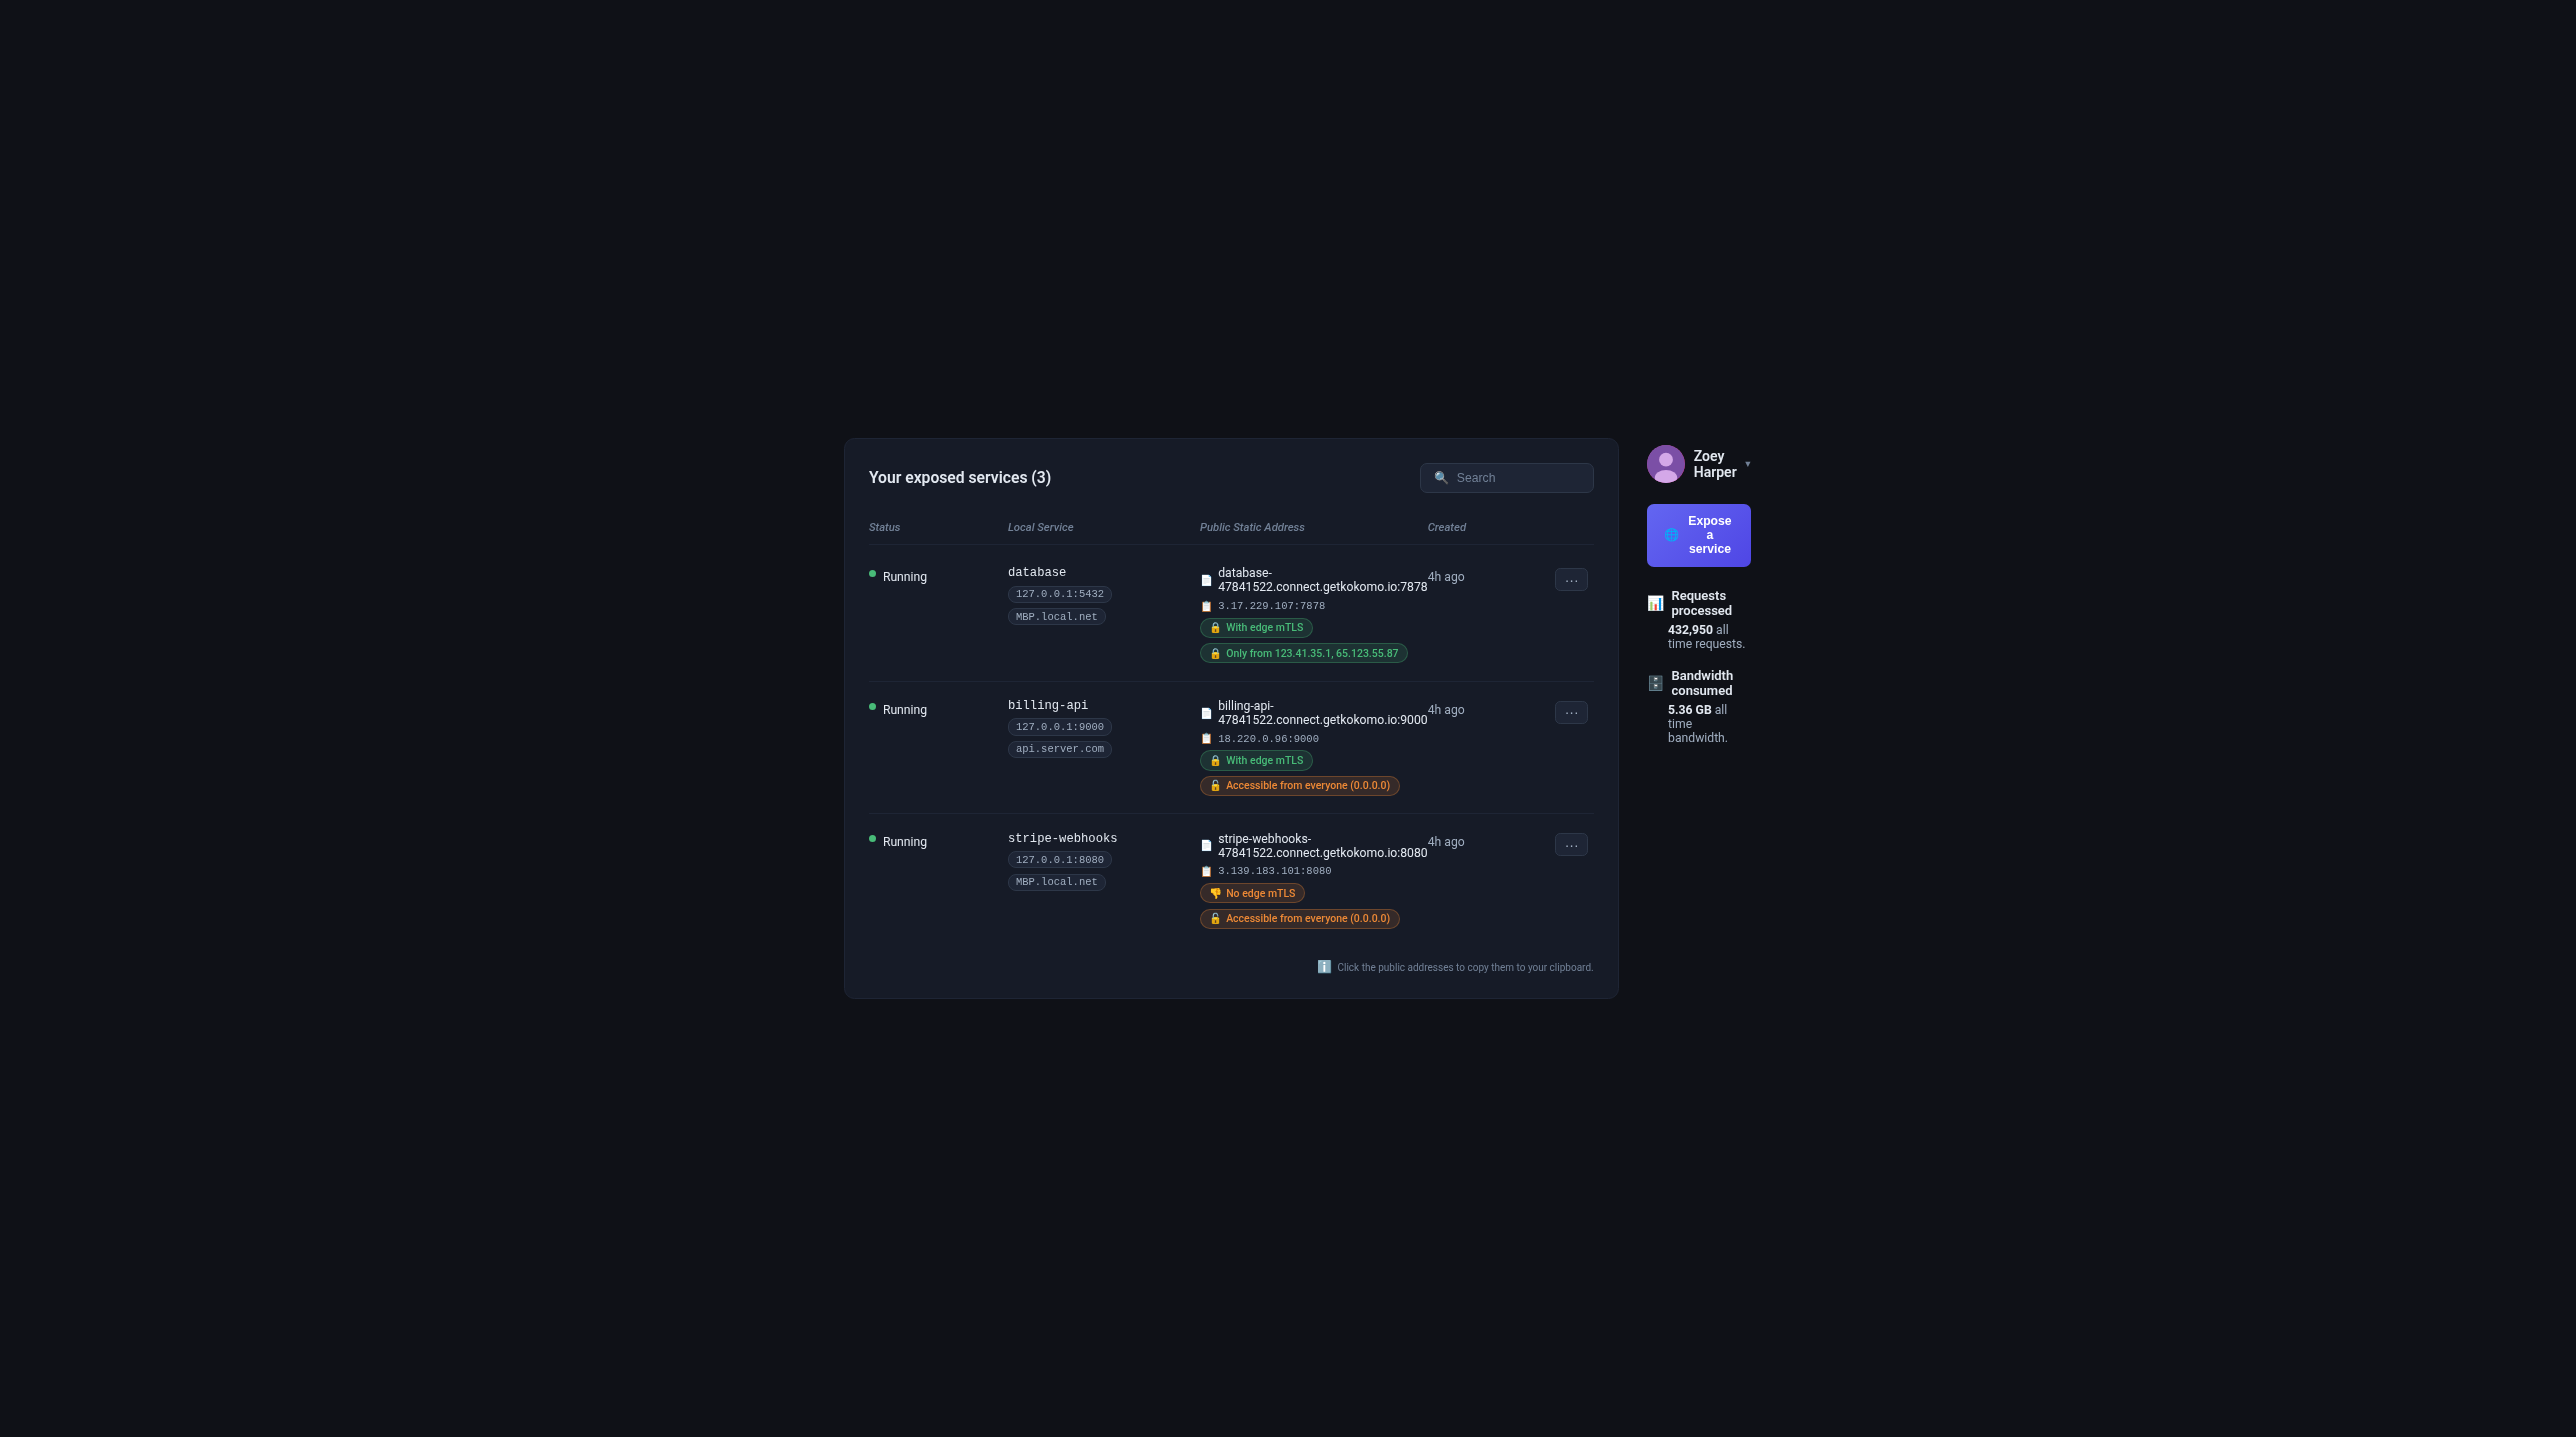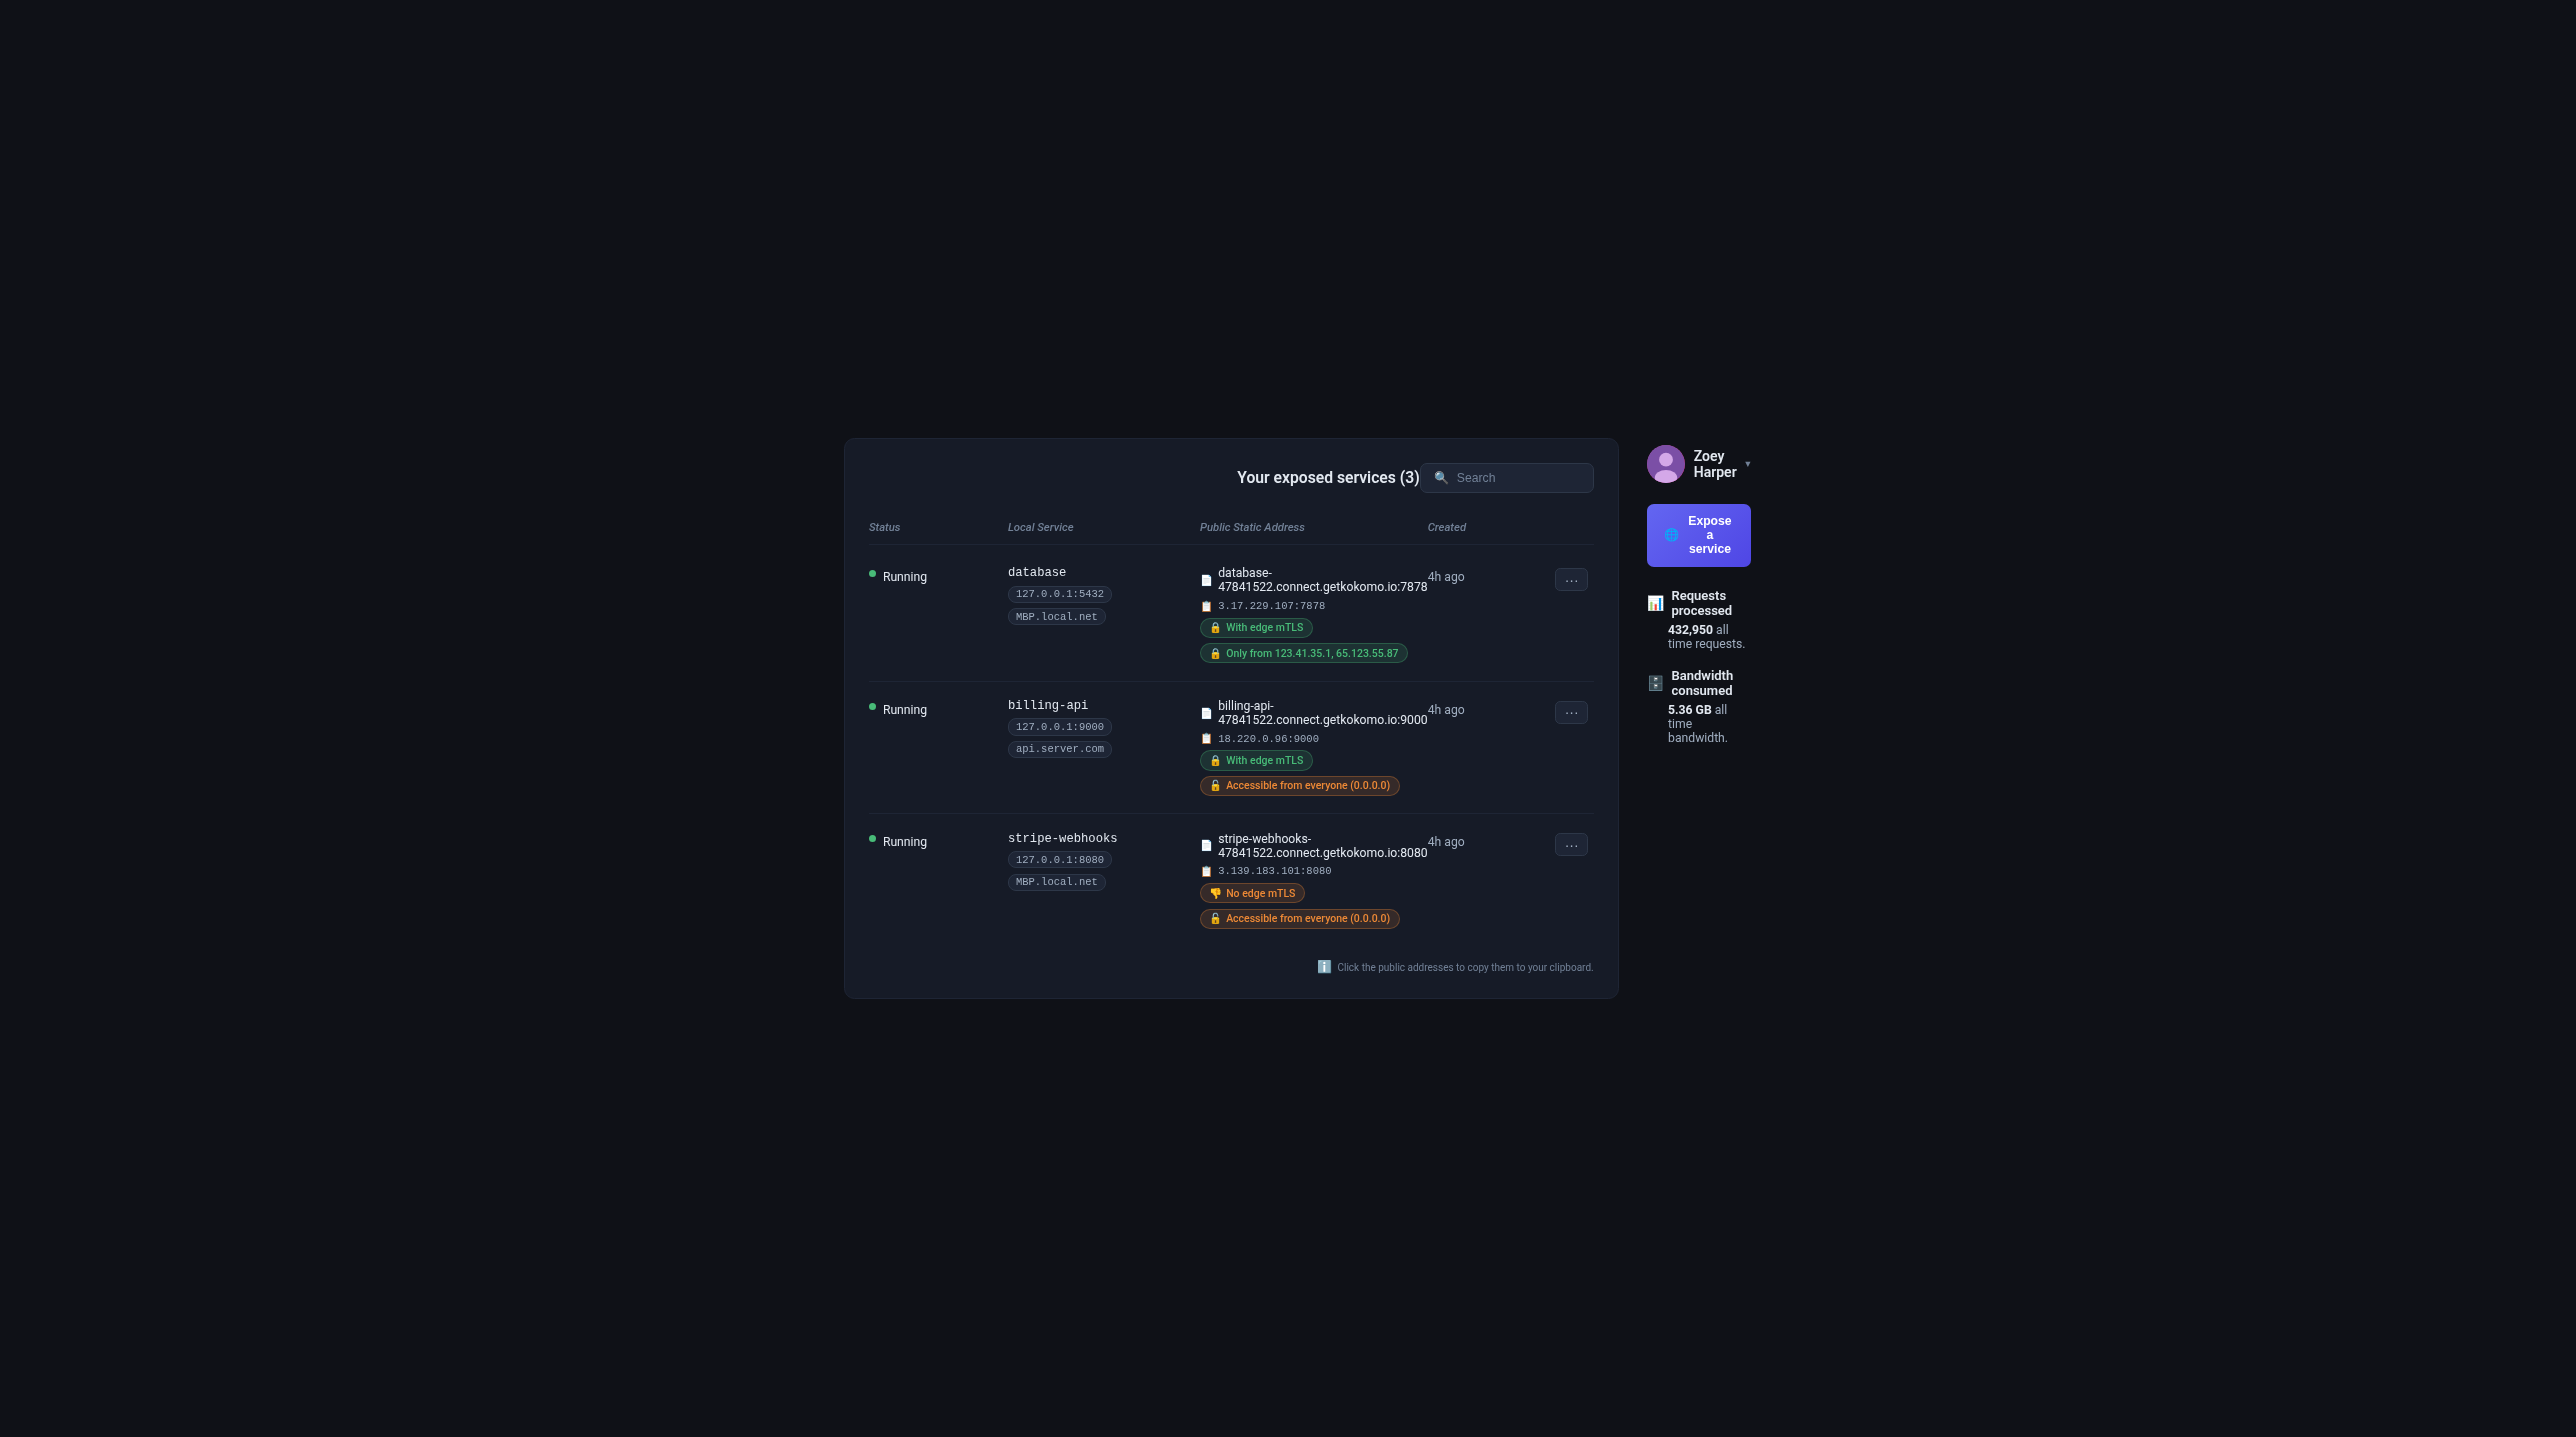--- a/index.html
+++ b/index.html
@@ -22,21 +22,21 @@
     }
     .main-panel {
       background-color: #161b27;
       border-radius: 10.5px;
       padding: 24.4px;
       flex: 1;
       border: 0.9px solid #1e2535;
     }
     .panel-header {
       display: flex;
-      justify-content: flex-end;
+      justify-content: space-between;
       align-items: center;
       margin-bottom: 28px;
     }
     .panel-title {
       font-size: 15.7px;
       font-weight: 600;
       color: #e2e8f0;
     }
     .search-box {
       display: flex;

